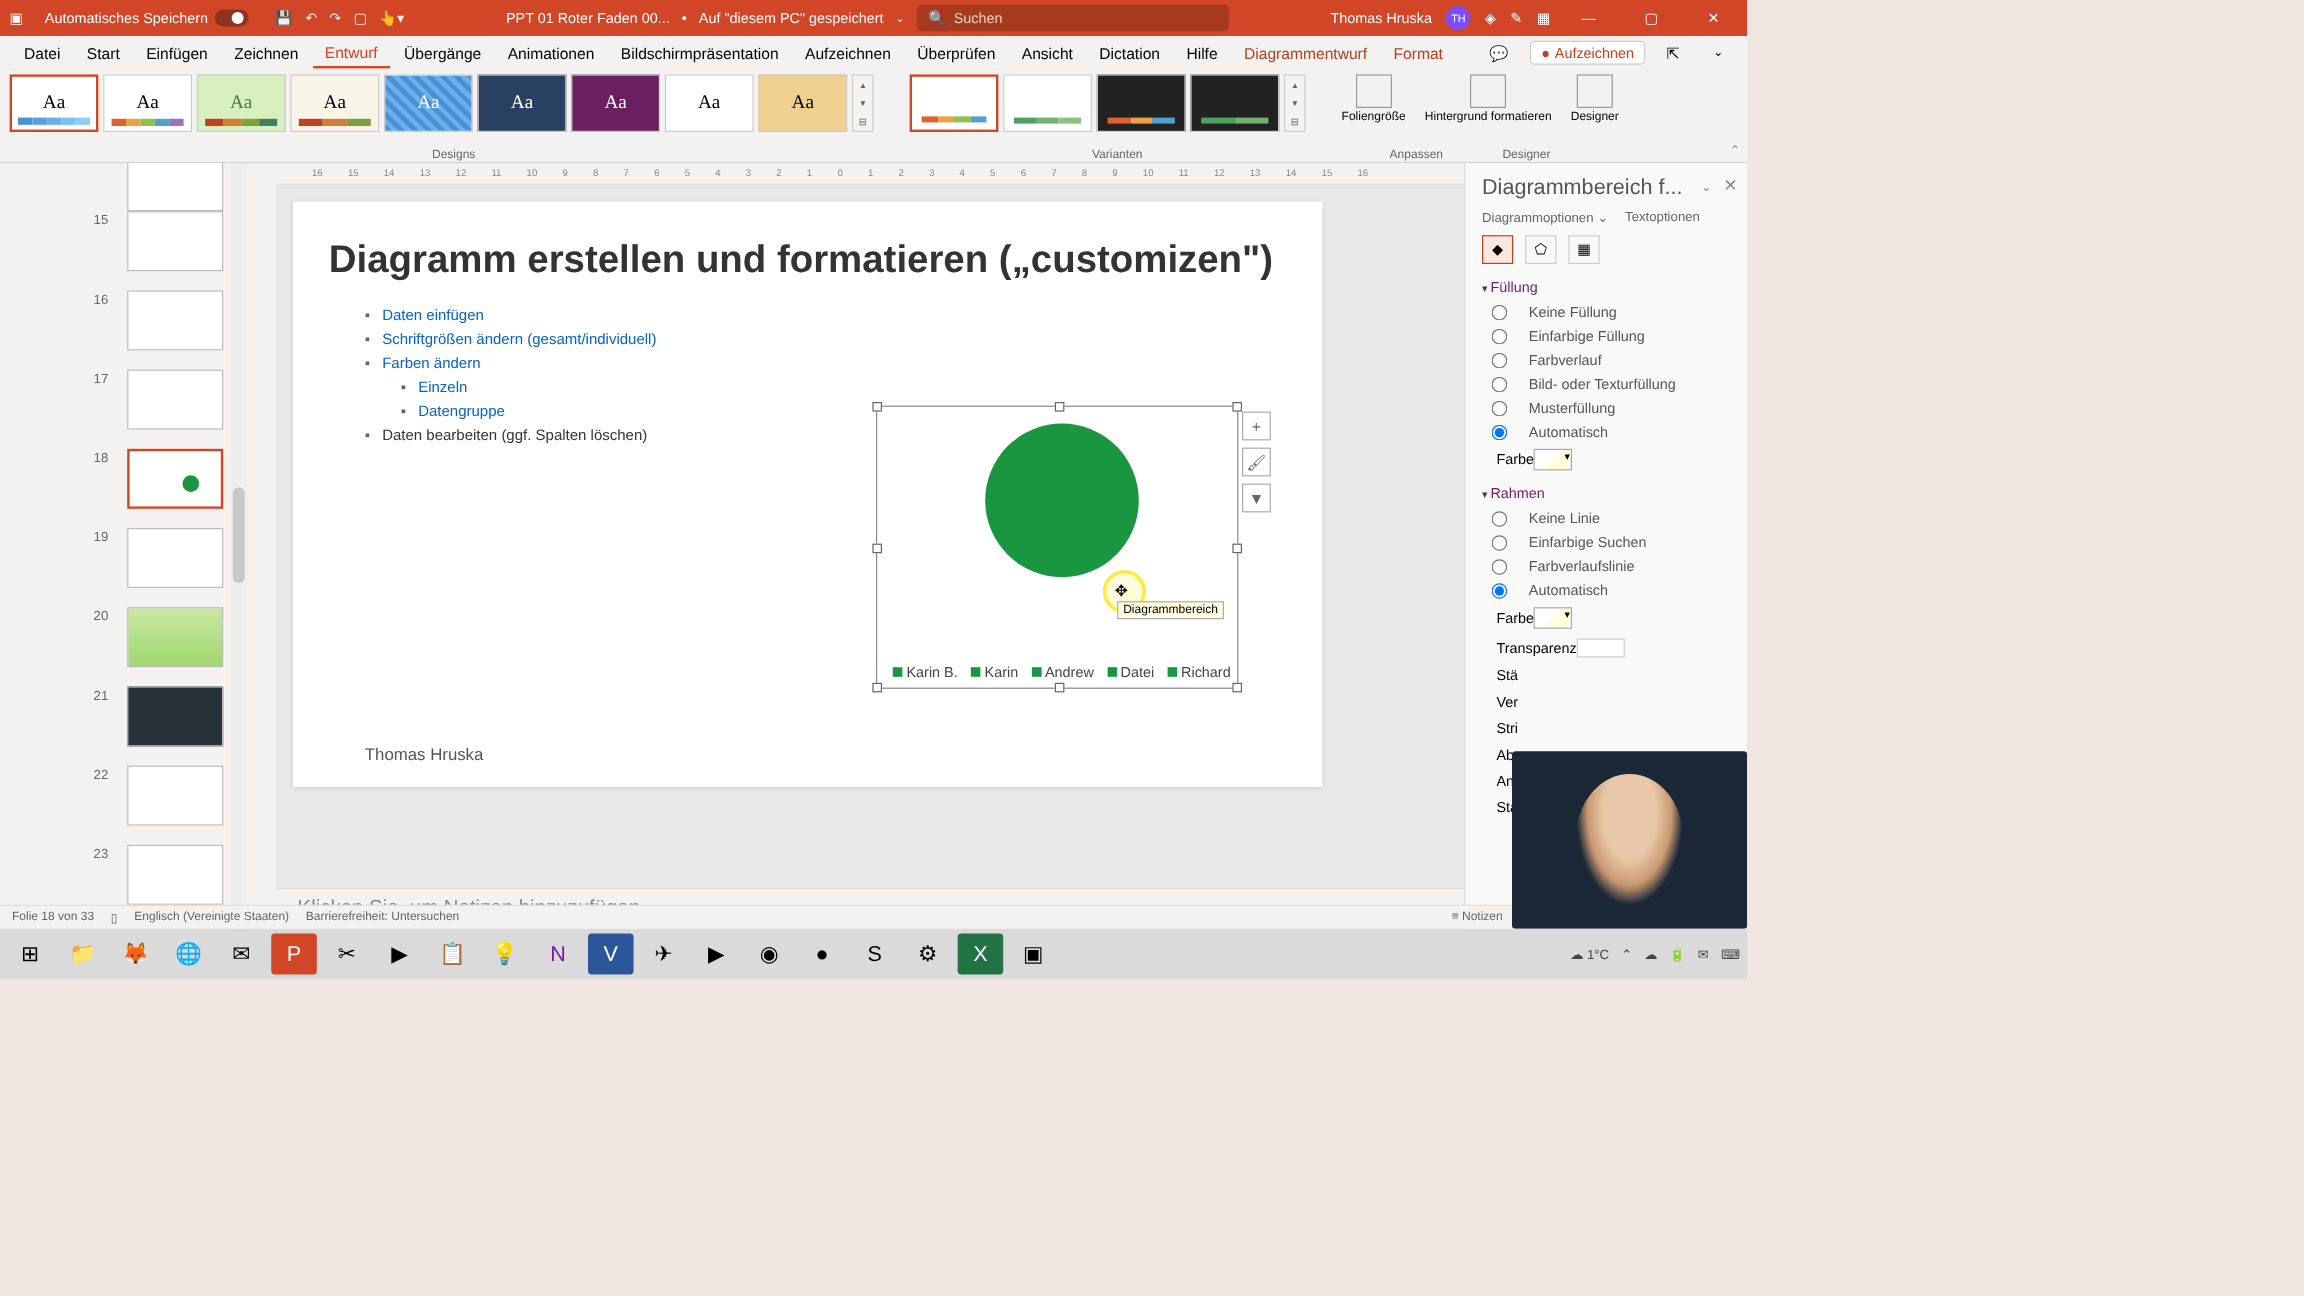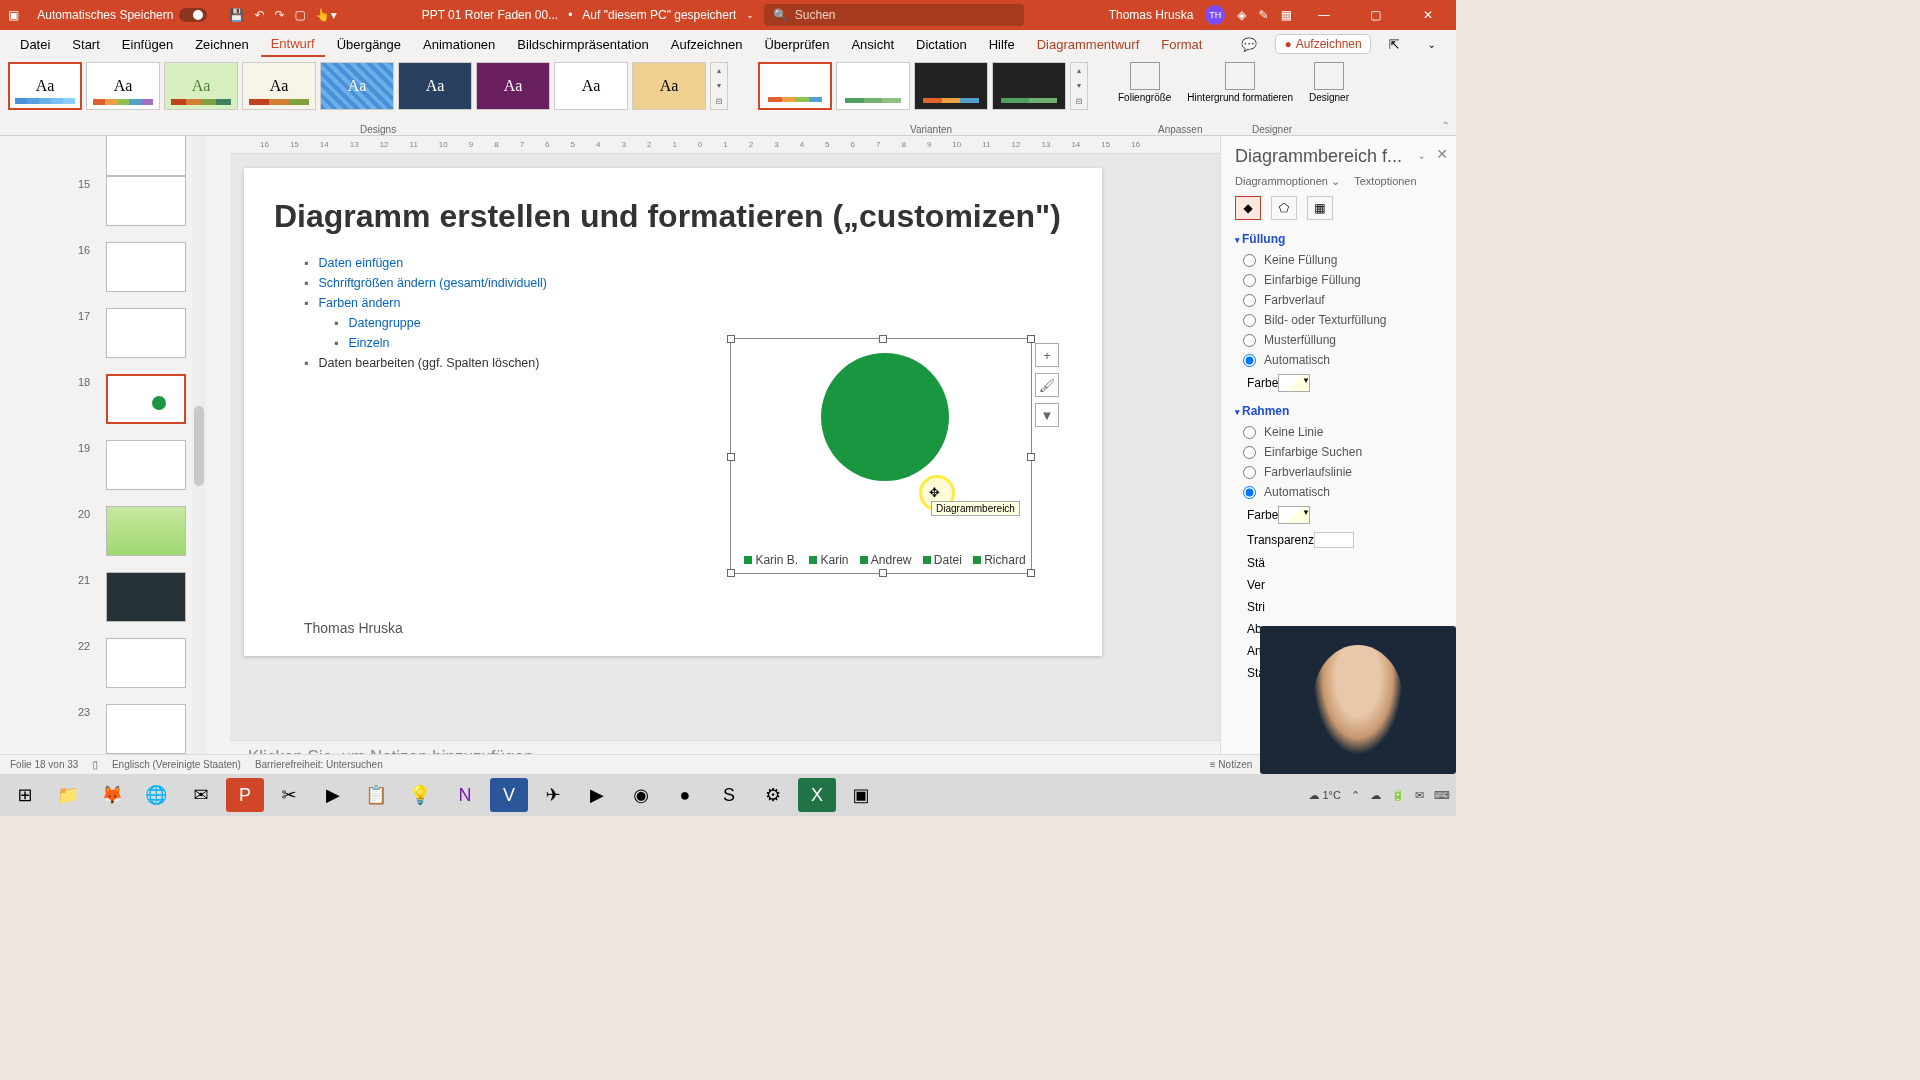--- a/index.html
+++ b/index.html
@@ -83,23 +83,23 @@
 
 .format-pane { width:236px; background:#f9f9f9; border-left:1px solid #ddd; padding:10px 6px 10px 14px; font-size:12px; overflow:hidden; position:relative; }
 .format-pane h2 { font-size:18px; font-weight:400; color:#555; margin-bottom:8px; }
 .pane-close { position:absolute; top:10px; right:8px; font-size:14px; color:#888; }
 .pane-coll { position:absolute; top:14px; right:30px; font-size:10px; color:#888; }
 .opttabs { display:flex; gap:14px; font-size:11px; color:#666; margin-bottom:8px; }
 .opttabs span:first-child::after { content:' ⌄'; }
 .iconrow { display:flex; gap:10px; margin-bottom:12px; }
 .iconrow div { width:26px; height:24px; border:1px solid #ccc; display:flex; align-items:center; justify-content:center; }
 .iconrow div.sel { border:1px solid #c04020; background:#fbe8e0; }
-.section-h { font-weight:700; color:#1d4ed8; margin:8px 0 4px 0; }
+.section-h { font-weight:400; color:#701a75; margin:8px 0 4px 0; }
 .section-h::before { content:'▾ '; font-size:9px; }
-.radio { display:flex; align-items:center; gap:8px; padding:3px 0 3px 8px; color:#555; }
+.radio { display:flex; align-items:center; gap:18px; padding:3px 0 3px 8px; color:#555; }
 .radio input { margin:0; }
 .colorrow { display:flex; justify-content:flex-start; align-items:center; padding:4px 8px 4px 12px; }
 .colorbtn { width:32px; height:18px; border:1px solid #aaa; background:linear-gradient(135deg,#fff 45%,#ffd 55%); position:relative;}
 .colorbtn::after{content:'▾'; position:absolute; right:1px; top:0; font-size:9px;}
 
 .statusbar { position:absolute; bottom:42px; left:0; right:0; height:20px; background:#f3f2f1; border-top:1px solid #ddd; display:flex; align-items:center; font-size:10px; color:#666; padding:0 10px; gap:14px; }
 .statusbar .r { margin-left:auto; display:flex; gap:10px; align-items:center; }
 .zoom { width:90px; height:4px; background:#ccc; position:relative; }
 .zoom::after { content:''; width:8px; height:12px; background:#888; position:absolute; left:40px; top:-4px; }
 
@@ -338,22 +338,22 @@
           <span>16</span>
       </div>
       <div class="slide-wrap">
         <div class="slide">
           <h1>Diagramm erstellen und formatieren („customizen")</h1>
           <div class="bullets">
             <ul>
               <li class="l1"><a>Daten einfügen</a></li>
               <li class="l1"><a>Schriftgrößen ändern (gesamt/individuell)</a></li>
               <li class="l1"><a>Farben ändern</a></li>
+              <li class="l2"><a>Einzeln</a></li>
               <li class="l2"><a>Datengruppe</a></li>
-              <li class="l2"><a>Einzeln</a></li>
               <li class="l1 plain"><span>Daten bearbeiten (ggf. Spalten löschen)</span></li>
             </ul>
             <br>
           </div>
           <div class="author">Thomas Hruska</div>
 
           <div class="chart-box">
             <div class="handle" style="top:-4px;left:-4px"></div>
             <div class="handle" style="top:-4px;left:148px"></div>
             <div class="handle" style="top:-4px;right:-4px"></div>

